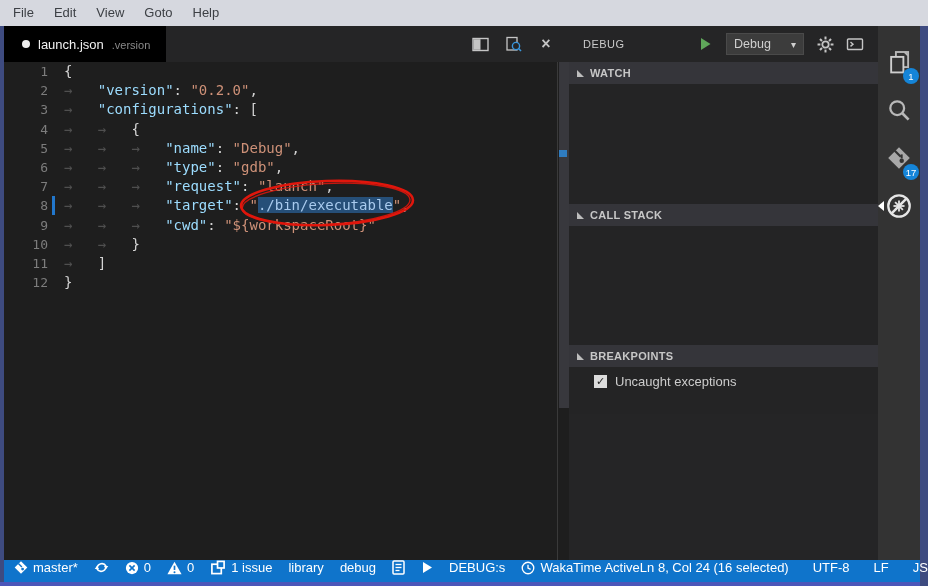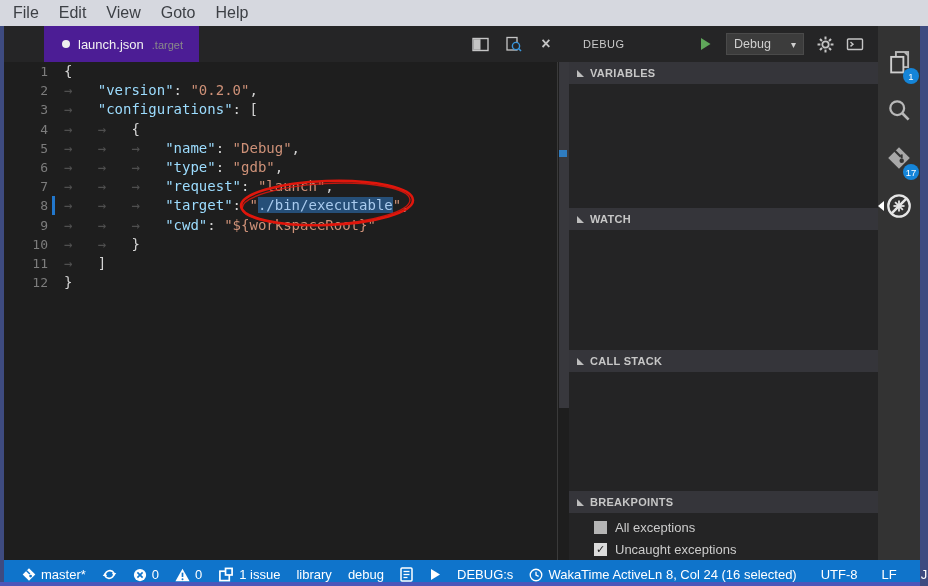--- a/index.html
+++ b/index.html
@@ -2,29 +2,29 @@
 <html><head>
 <meta charset="utf-8">
 <style>
   html,body{margin:0;padding:0;background:#1e1e1e;}
   .screen{position:relative;width:928px;height:586px;background:#252526;overflow:hidden;
           font-family:"Liberation Sans","DejaVu Sans",sans-serif;}
 
   
   .menubar{position:absolute;left:0;top:0;width:928px;height:26px;background:#d6d8df;
            display:flex;align-items:center;padding-left:3px;box-sizing:border-box;}
-  .menu-item{color:#3d4045;font-size:16px;padding:0 10px;line-height:26px;cursor:default;}
+  .menu-item{color:#3d4045;font-size:13px;padding:0 10px;line-height:26px;cursor:default;}
   .frame-left{position:absolute;left:0;top:26px;width:4px;height:560px;background:#3e4b80;}
   .frame-right{position:absolute;left:920px;top:26px;width:8px;height:560px;background:#3e4b80;}
   .frame-bottom{position:absolute;left:0;top:582px;width:920px;height:4px;background:#4c56b9;}
 
   
   .editor-region{position:absolute;left:4px;top:26px;width:565px;height:534px;background:#1e1e1e;}
   .tab-bar{height:36px;background:#252526;display:flex;align-items:stretch;}
-  .tab{display:flex;align-items:center;background:#4c1d95;padding:0 16px 0 18px;margin-left:40px;}
+  .tab{display:flex;align-items:center;background:#000000;padding:0 16px 0 18px;}
   .tab-dot{width:8px;height:8px;border-radius:50%;background:#eeeeee;margin-right:8px;flex:none;}
   .tab-title{color:#f2f2f2;font-size:13px;}
   .tab-desc{color:#8a8a8a;font-size:11px;margin-left:8px;padding-top:2px;}
   .editor-actions{margin-left:auto;display:flex;align-items:center;gap:15px;padding-right:14px;}
   .ed-act{width:18px;height:18px;display:flex;align-items:center;justify-content:center;cursor:pointer;}
   .close-glyph{color:#c5c5c5;font-size:16px;font-weight:bold;line-height:18px;}
 
   .code-area{position:relative;height:498px;}
   .code-line{display:flex;height:19.2px;line-height:19.2px;position:relative;}
   .gutter-num{width:44px;text-align:right;color:#7d7d7d;font-size:13px;
@@ -80,21 +80,21 @@
   .act-item{position:relative;height:48px;display:flex;align-items:center;justify-content:center;cursor:pointer;}
   .act-badge{position:absolute;right:1px;bottom:2px;min-width:16px;height:16px;border-radius:9px;
              background:#1585d8;color:#fff;font-size:9.5px;display:flex;align-items:center;
              justify-content:center;padding:0 2px;box-sizing:border-box;}
   .act-beak{position:absolute;left:0;top:50%;margin-top:-5px;width:0;height:0;
             border-top:5px solid transparent;border-bottom:5px solid transparent;
             border-right:6px solid #ffffff;}
 
   
   .statusbar{position:absolute;left:4px;top:560px;width:916px;height:22px;background:#0f74cb;
-             display:flex;align-items:flex-end;padding:0 18px;box-sizing:border-box;
+             display:flex;align-items:flex-start;padding:0 10px;box-sizing:border-box;
              color:#ffffff;font-size:13px;}
   .sb-left{display:flex;align-items:center;gap:16px;}
   .sb-right{margin-left:auto;display:flex;align-items:center;gap:24px;padding-right:4px;}
   .sb-item{display:flex;align-items:center;gap:5px;cursor:pointer;white-space:nowrap;}
   .sb-item svg{display:block;}
 </style>
 </head>
 <body>
 
 <div class="screen">
@@ -109,21 +109,21 @@
 
   <div class="frame-left"></div>
   <div class="frame-right"></div>
   <div class="frame-bottom"></div>
 
   <div class="editor-region">
     <div class="tab-bar">
       <div class="tab">
         <span class="tab-dot"></span>
         <span class="tab-title">launch.json</span>
-        <span class="tab-desc">.target</span>
+        <span class="tab-desc">.version</span>
       </div>
       <div class="editor-actions" id="editor-actions">
           <div class="ed-act">
             <svg width="17" height="15" viewBox="0 0 17 15">
               <rect x="1" y="1.5" width="15" height="12" fill="none" stroke="#c5c5c5" stroke-width="1.4"></rect>
               <rect x="1.7" y="2.2" width="6.8" height="10.6" fill="#c5c5c5"></rect>
             </svg>
           </div>
           <div class="ed-act">
             <svg width="17" height="17" viewBox="0 0 17 17">
@@ -226,51 +226,40 @@
         </span>
         <span class="tool-icon">
           <svg width="18" height="16" viewBox="0 0 18 16">
             <rect x="1.5" y="3" width="15" height="10.5" rx="1" fill="none" stroke="#c5c5c5" stroke-width="1.4"></rect>
             <path d="M4.5 6 L7 8.2 L4.5 10.4" fill="none" stroke="#c5c5c5" stroke-width="1.4"></path>
           </svg>
         </span>
       </div>
     </div>
     <div id="sidebar-sections">
-        <div class="sec-variables">
-          <div class="section-header">
-            <span class="twistie"></span>
-            <span class="section-label">VARIABLES</span>
-          </div>
-          <div class="section-body"></div>
-        </div>
         <div class="sec-watch">
           <div class="section-header">
             <span class="twistie"></span>
             <span class="section-label">WATCH</span>
           </div>
           <div class="section-body"></div>
         </div>
         <div class="sec-callstack">
           <div class="section-header">
             <span class="twistie"></span>
             <span class="section-label">CALL STACK</span>
           </div>
           <div class="section-body"></div>
         </div>
         <div class="sec-breakpoints">
           <div class="section-header">
             <span class="twistie"></span>
             <span class="section-label">BREAKPOINTS</span>
           </div>
           <div class="section-body">
-            <div class="bp-row">
-              <span class="bp-box unchecked"></span>
-              <span class="bp-label">All exceptions</span>
-            </div>
             <div class="bp-row">
               <span class="bp-box checked">✓</span>
               <span class="bp-label">Uncaught exceptions</span>
             </div>
           </div>
         </div>
       </div>
   </div>
 
   <div class="activity-bar" id="activity-bar">

